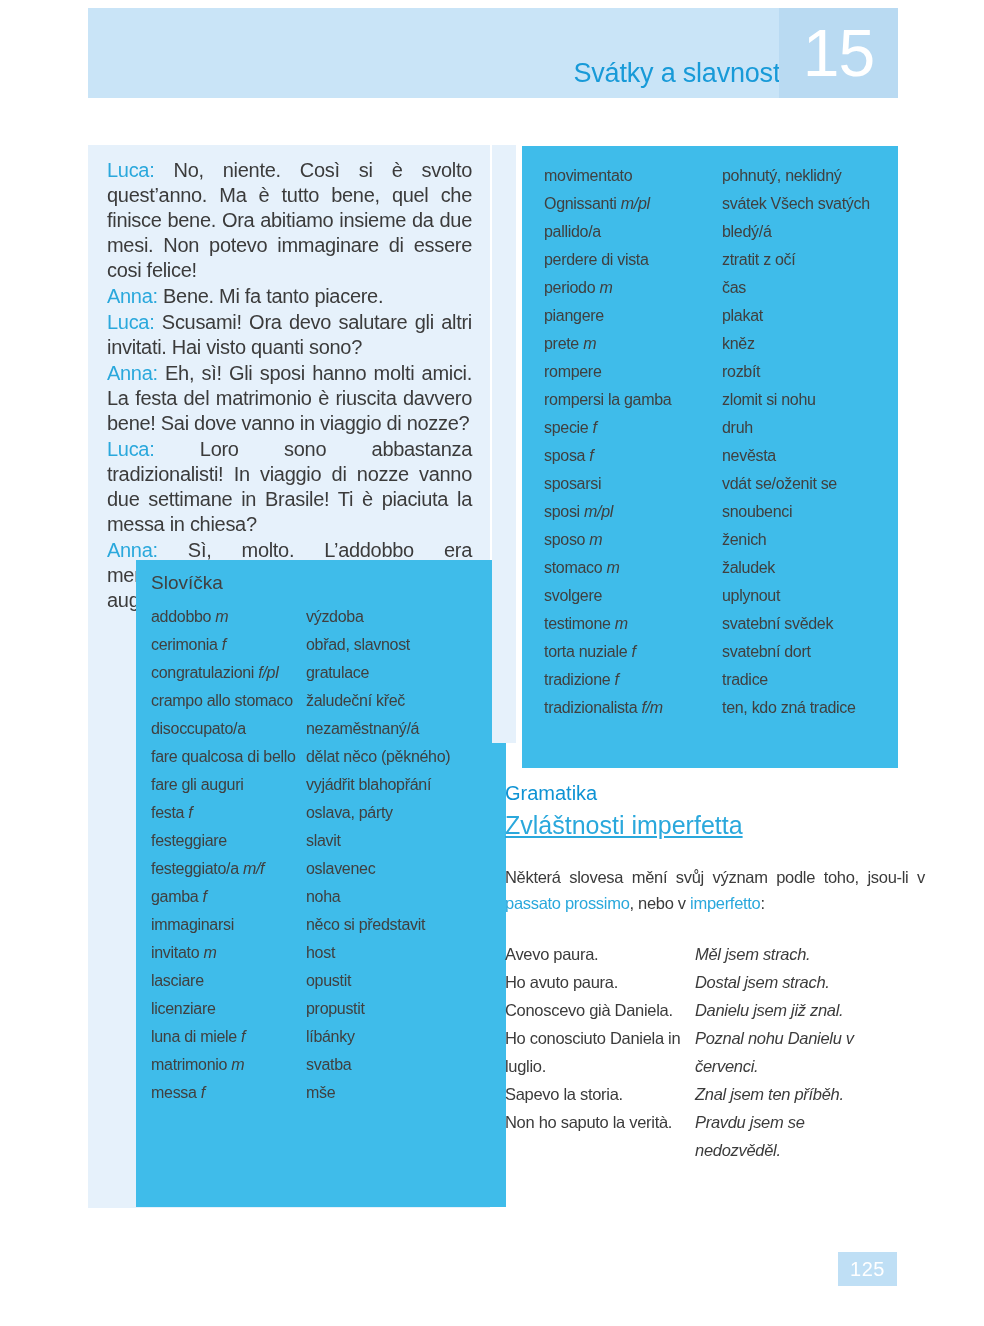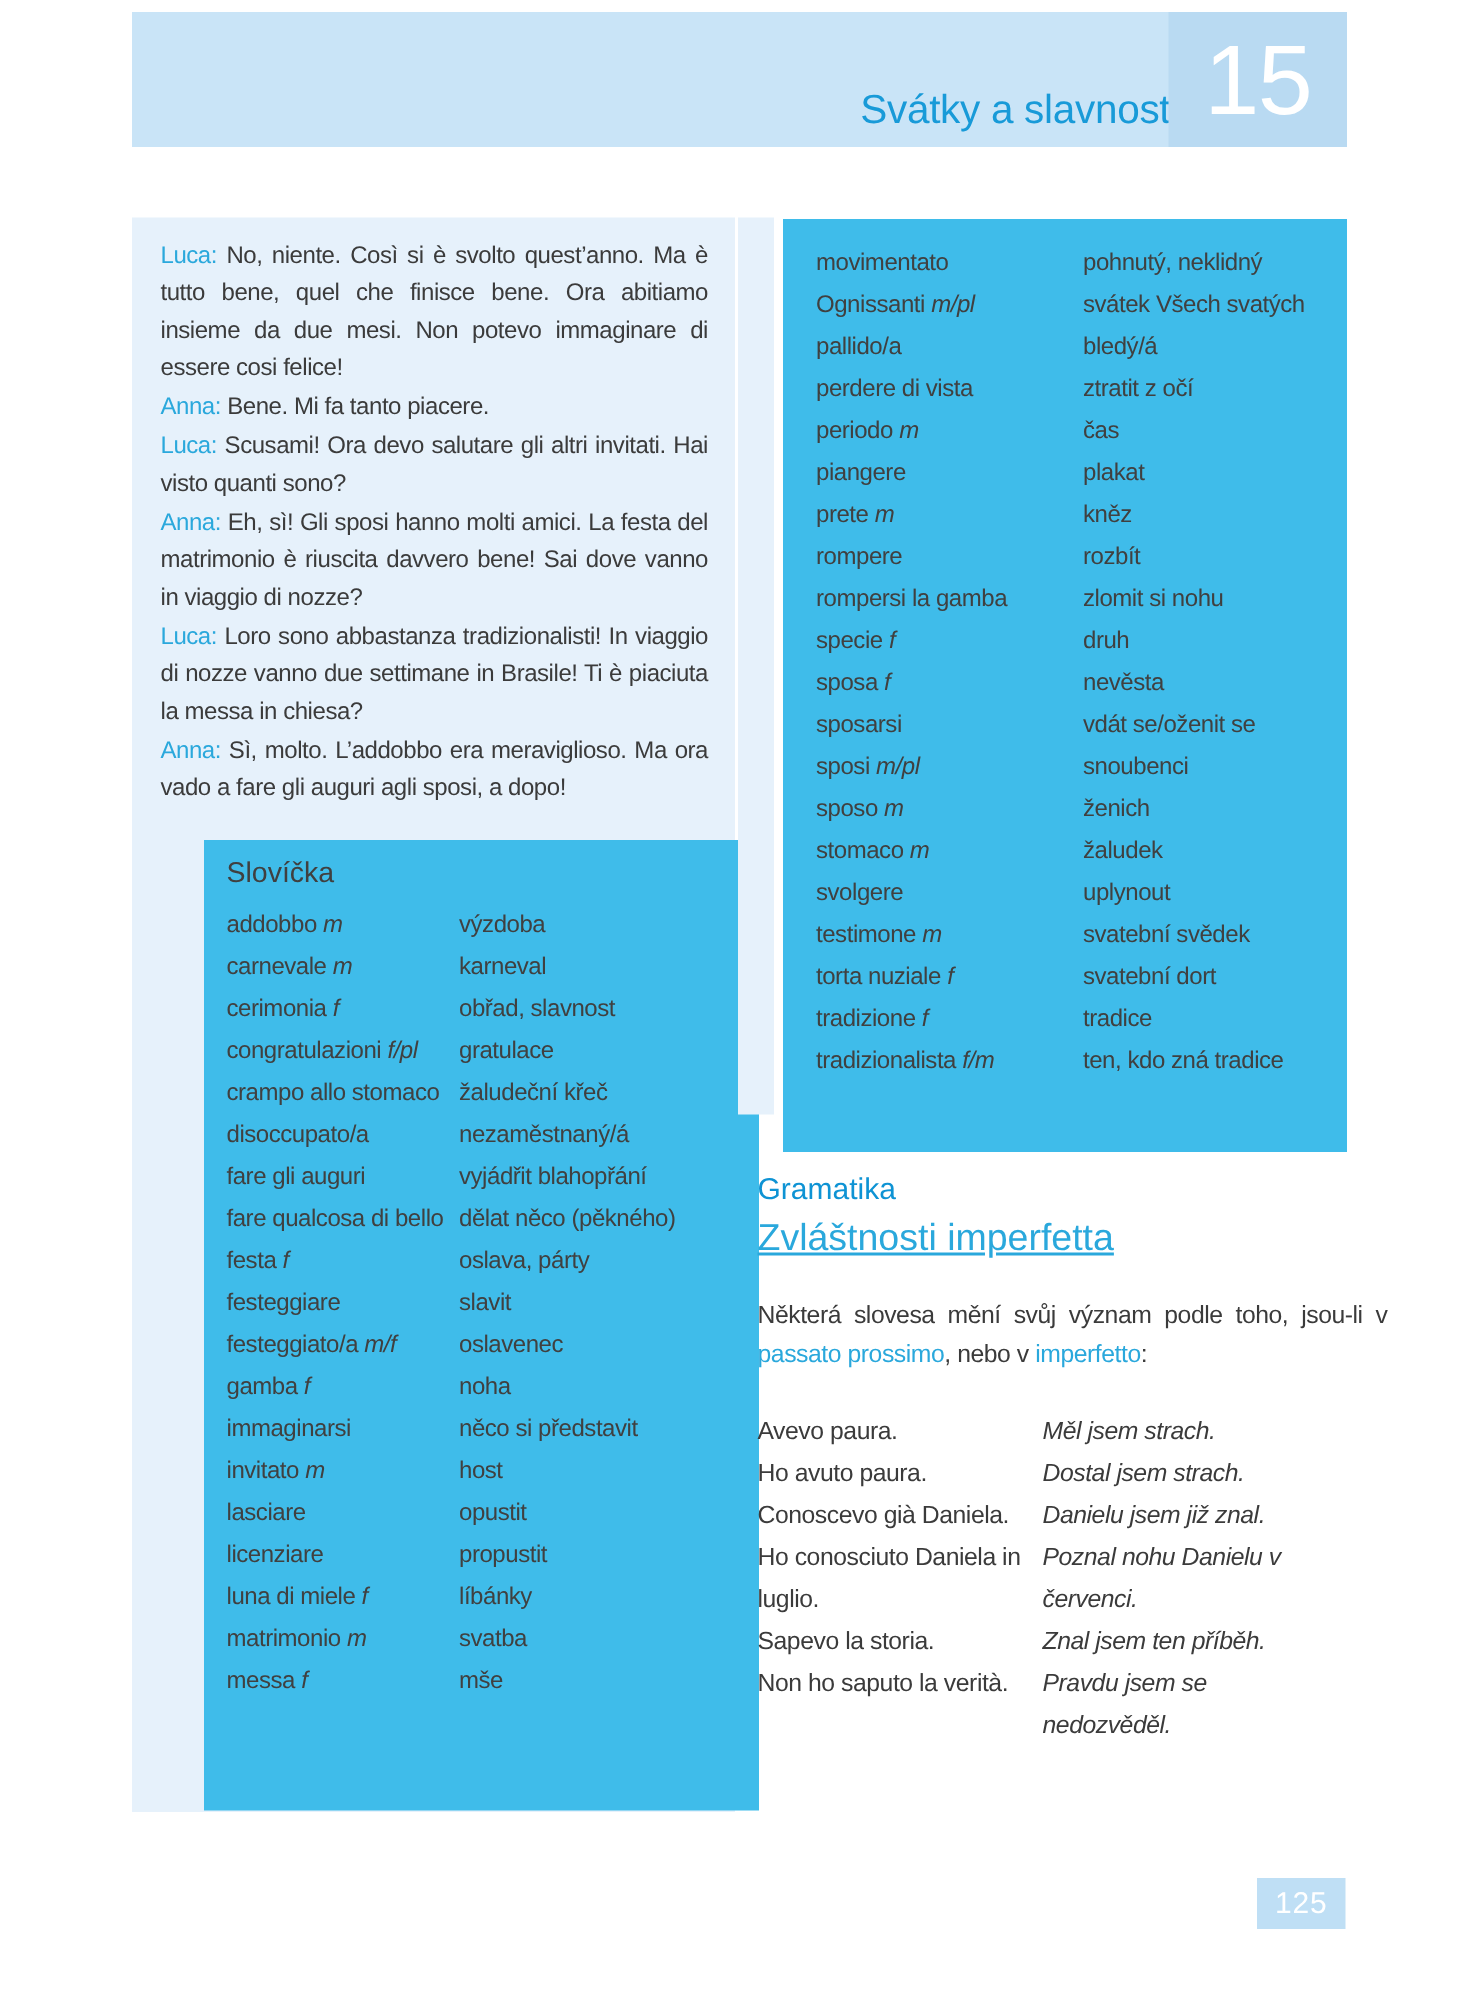--- a/index.html
+++ b/index.html
@@ -14,21 +14,21 @@
   
   .band{position:absolute;left:88px;top:8px;width:810px;height:90px;background:var(--band_blue);}
   .chapter-title{position:absolute;right:112px;bottom:9px;font-size:27px;color:var(--title_blue);
                  letter-spacing:-0.2px;}
   .chapter-num{position:absolute;right:0;top:0;width:119px;height:90px;background:var(--band_number_blue);
                display:flex;align-items:center;justify-content:center;}
   .chapter-num span{color:#fff;font-size:66px;line-height:1;letter-spacing:-1px;}
 
   
   .dialogue-panel{position:absolute;left:88px;top:145px;width:402px;height:1063px;background:var(--panel_blue);}
-  .dialogue-text{padding:13px 18px 0 19px;font-size:16px;line-height:25px;text-align:justify;
+  .dialogue-text{padding:13px 18px 0 19px;font-size:20px;line-height:25px;text-align:justify;
                  letter-spacing:-0.3px;}
   .turn{margin:0 0 1px 0;}
   .speaker{color:var(--accent_cyan);}
 
   
   .vocab-box{position:absolute;background:var(--vocab_box_blue);color:#404040;box-sizing:border-box;}
   .vocab-left{left:113px;top:560px;width:370px;height:647px;padding:10px 8px 16px 15px;margin-left:23px;}
   .vocab-right{left:522px;top:146px;width:376px;height:622px;padding:16px 8px 0 22px;}
   .vocab-title{font-size:19px;font-weight:400;margin:2px 0 9px 0;letter-spacing:0;}
   .vrow{display:grid;grid-template-columns:155px 1fr;font-size:16px;line-height:28px;letter-spacing:-0.3px;}
@@ -75,46 +75,42 @@
   </section>
 
   <section class="vocab-box vocab-left">
     <h2 class="vocab-title">Slovíčka</h2>
     <div class="vocab-rows">
         <div class="vrow">
           <div class="term">addobbo <span class="note">m</span></div>
           <div class="trans">výzdoba</div>
         </div>
         <div class="vrow">
-          <div class="term">carnevale <span class="note">m</span></div>
-          <div class="trans">karneval</div>
-        </div>
-        <div class="vrow">
           <div class="term">cerimonia <span class="note">f</span></div>
           <div class="trans">obřad, slavnost</div>
         </div>
         <div class="vrow">
           <div class="term">congratulazioni <span class="note">f/pl</span></div>
           <div class="trans">gratulace</div>
         </div>
         <div class="vrow">
           <div class="term">crampo allo stomaco</div>
           <div class="trans">žaludeční křeč</div>
         </div>
         <div class="vrow">
           <div class="term">disoccupato/a</div>
           <div class="trans">nezaměstnaný/á</div>
         </div>
         <div class="vrow">
+          <div class="term">fare qualcosa di bello</div>
+          <div class="trans">dělat něco (pěkného)</div>
+        </div>
+        <div class="vrow">
           <div class="term">fare gli auguri</div>
           <div class="trans">vyjádřit blahopřání</div>
-        </div>
-        <div class="vrow">
-          <div class="term">fare qualcosa di bello</div>
-          <div class="trans">dělat něco (pěkného)</div>
         </div>
         <div class="vrow">
           <div class="term">festa <span class="note">f</span></div>
           <div class="trans">oslava, párty</div>
         </div>
         <div class="vrow">
           <div class="term">festeggiare</div>
           <div class="trans">slavit</div>
         </div>
         <div class="vrow">

